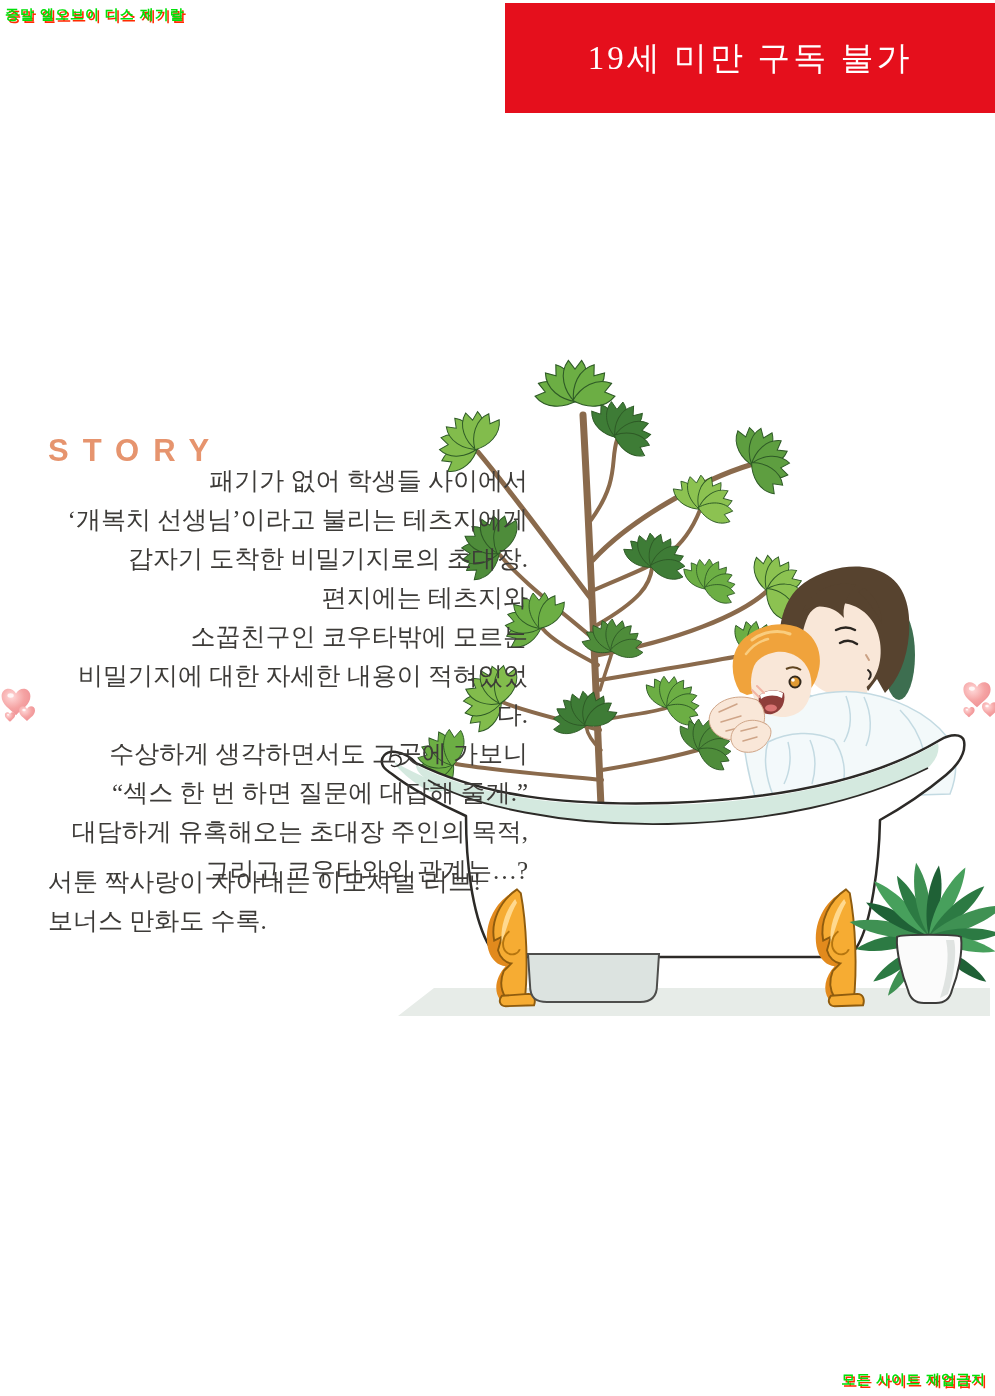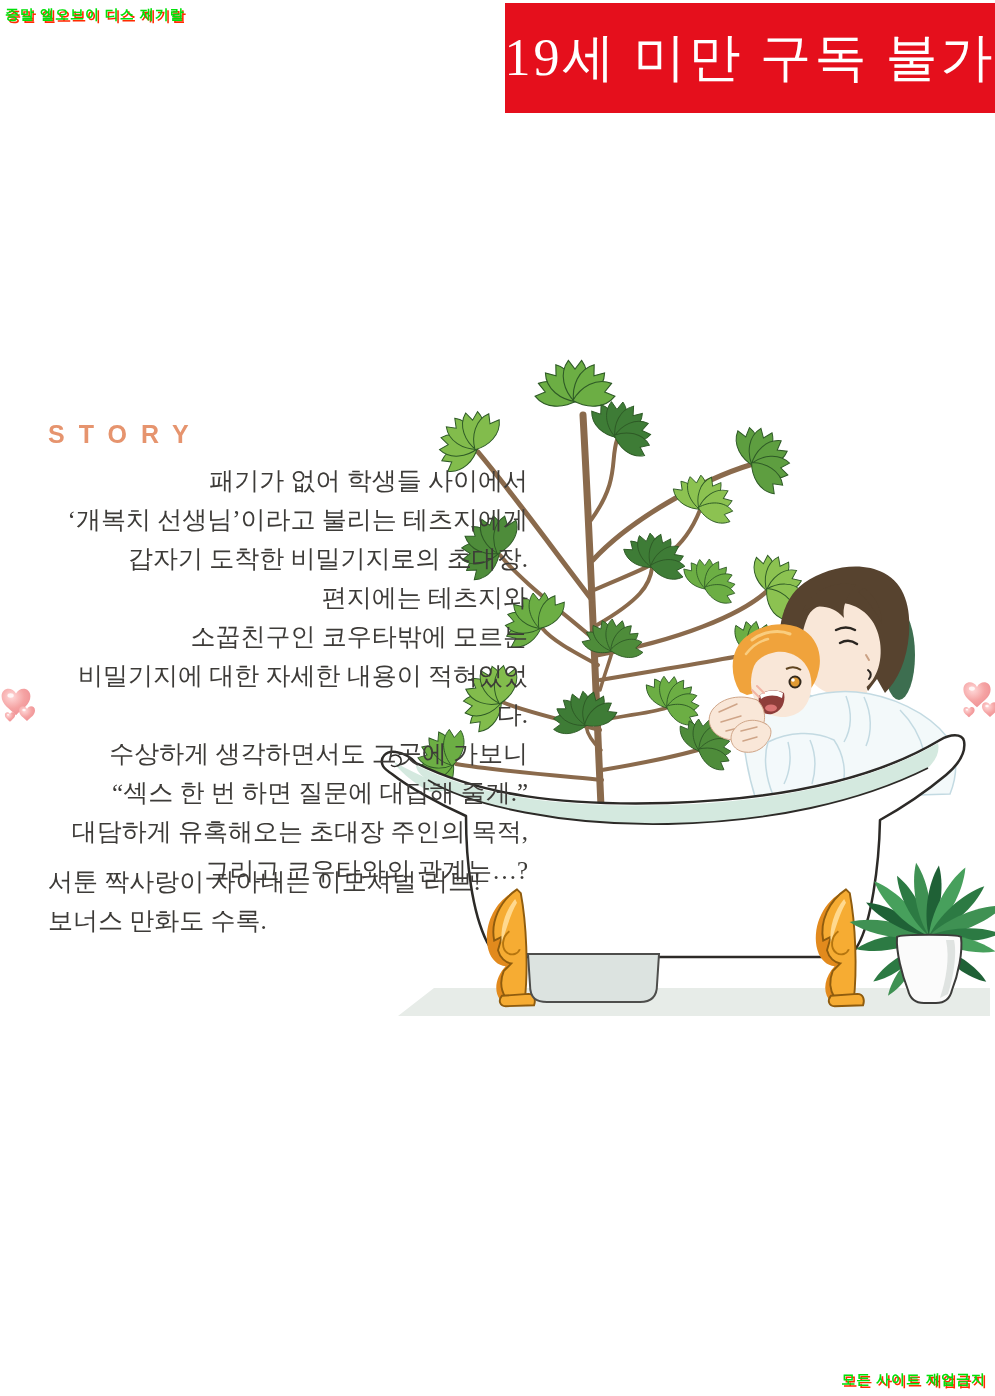--- a/index.html
+++ b/index.html
@@ -12,25 +12,25 @@
     position:absolute; z-index:6;
     font-weight:bold; font-size:14px; letter-spacing:1px;
     white-space:nowrap;
   }
   .wm-tl { left:5px; top:6px; }
   .wm-br { right:9px; bottom:7px; }
   .banner {
     position:absolute; left:505px; top:3px; width:490px; height:110px;
     display:flex; align-items:center; justify-content:center;
     font-family:"Liberation Serif", serif;
-    font-size:52px; letter-spacing:3px; z-index:5; white-space:nowrap;
+    font-size:33px; letter-spacing:3px; z-index:5; white-space:nowrap;
   }
   .story-heading {
-    position:absolute; left:48px; top:420px; z-index:4;
-    font-size:25px; font-weight:bold; letter-spacing:14px;
+    position:absolute; left:48px; top:433px; z-index:4;
+    font-size:31px; font-weight:bold; letter-spacing:14px;
   }
   .story-p {
     position:absolute; left:48px; width:480px; z-index:4;
     font-family:"Liberation Serif", serif;
     font-size:25px; line-height:39px;
   }
   .story-p1 { top:461px;text-align:right; }
   .story-p2 { top:862px; }
   .illu { position:absolute; left:0; top:0; z-index:1; }
 </style>

